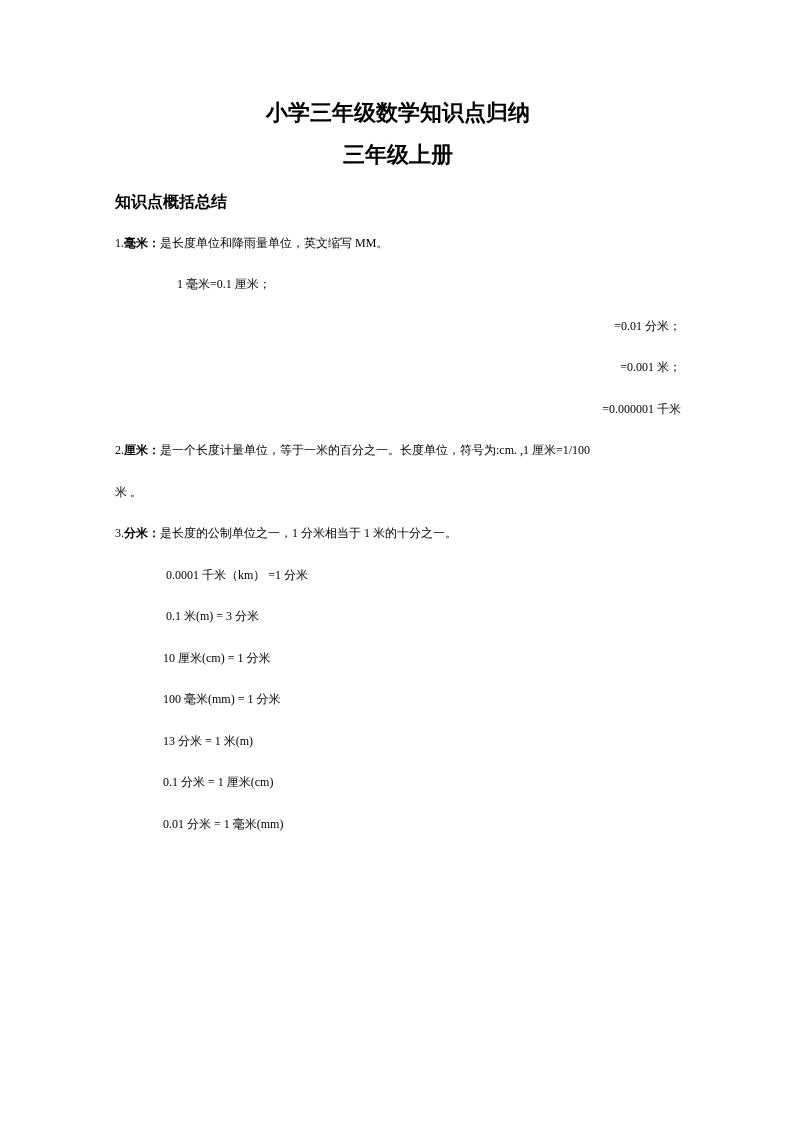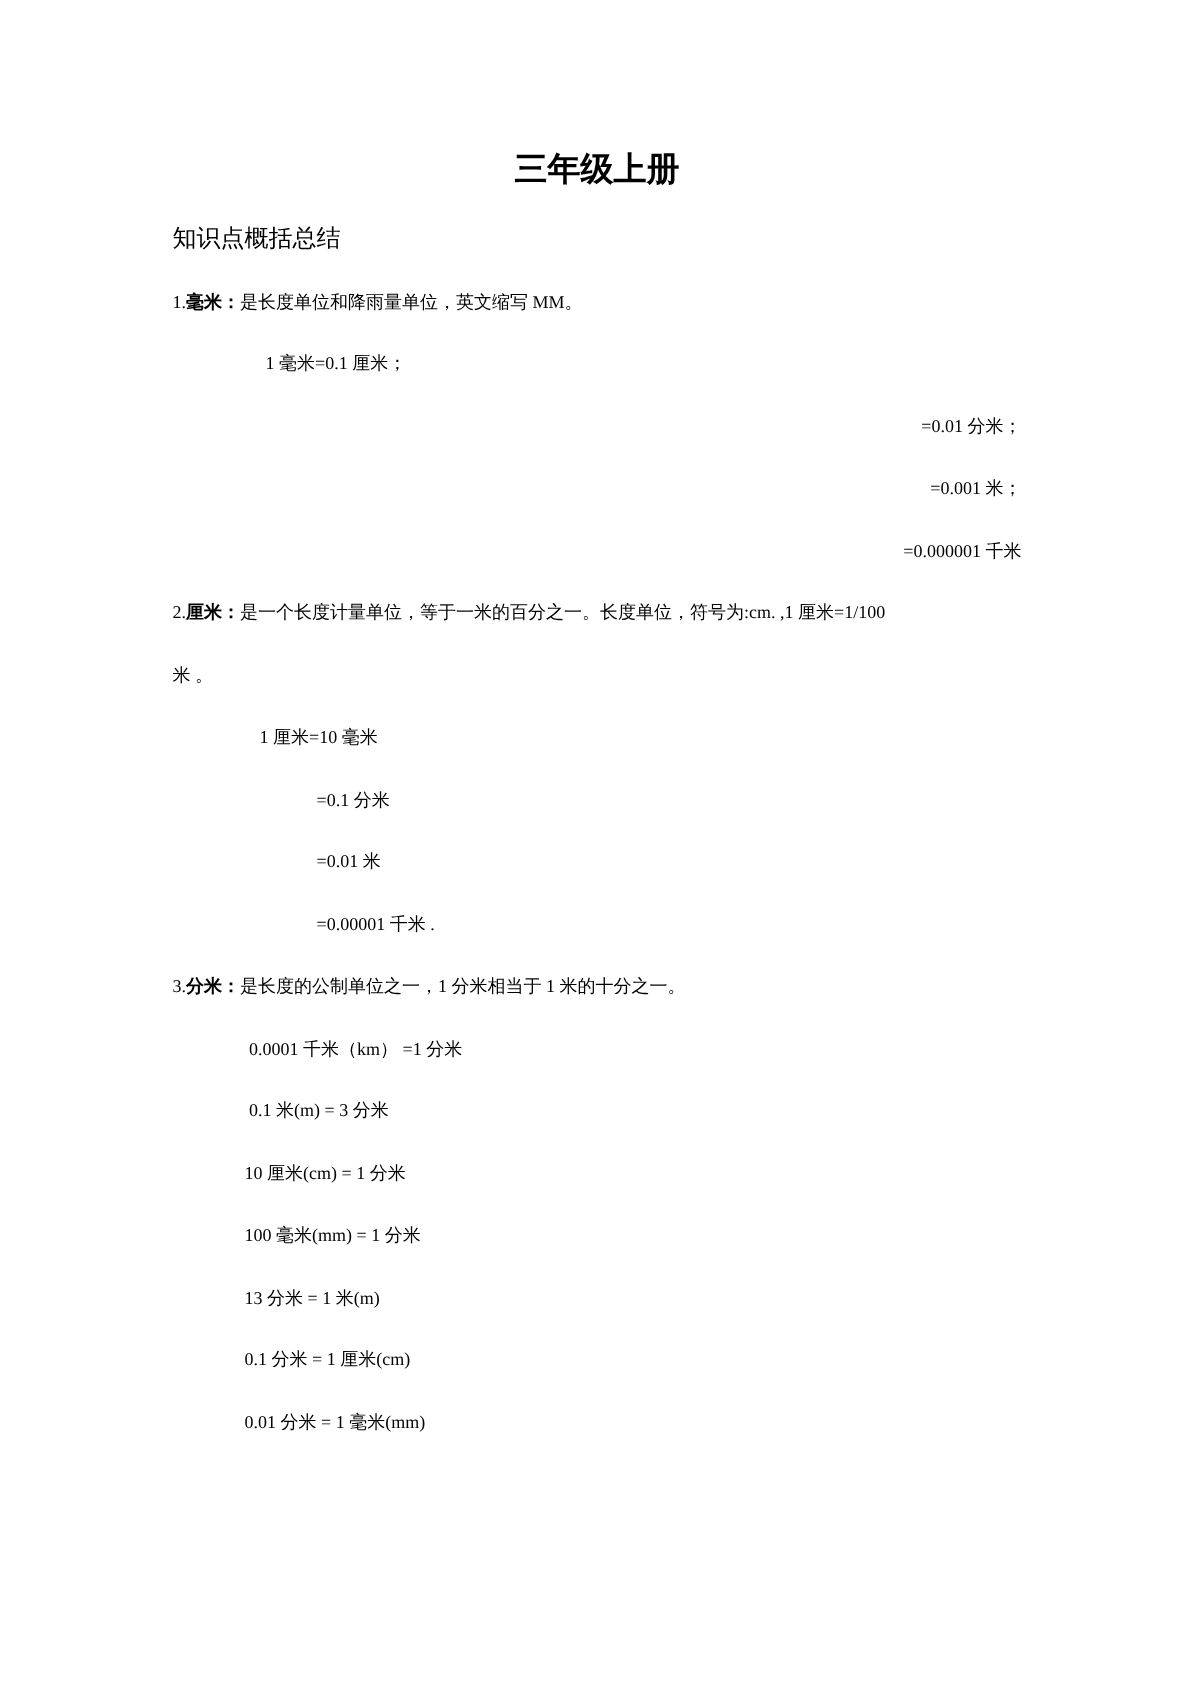--- a/index.html
+++ b/index.html
@@ -24,21 +24,21 @@
     line-height: 42px;
     font-weight: bold;
     text-align: center;
     margin: 0;
     white-space: nowrap;
   }
   .sec-heading {
     font-family: "Liberation Sans", "DejaVu Sans", sans-serif;
     font-size: 16px;
     line-height: 41.5px;
-    font-weight: normal;
+    font-weight: bold;
     margin: 5px 0 0 0;
     white-space: nowrap;
   }
   p.def, p.cont, p.conv {
     margin: 0;
     font-size: 12px;
     line-height: 41.5px;
   }
   p.def { white-space: nowrap; }
   p.cont { white-space: pre-wrap; }
@@ -49,49 +49,41 @@
   .section-1 .level-1 { padding-left: 62px; }
   .section-1 .level-2 { padding-left: 102px; text-align: right; }
   .section-2 .level-1 { padding-left: 58px; }
   .section-2 .level-2 { padding-left: 96px; }
   .section-3 .level-1 { padding-left: 48px; }
 </style>
 </head>
 <body>
 
 <div class="page">
+  <h1 class="doc-title">小学三年级数学知识点归纳</h1>
   <h2 class="doc-subtitle">三年级上册</h2>
   <h3 class="sec-heading">知识点概括总结</h3>
   <div id="sections">
   <section class="kp section-1">
     <p class="def"><span class="num">1.</span><b><span class="t">毫米</span><span class="c">：</span></b><span class="dtext">是长度单位和降雨量单位，英文缩写 MM。</span></p>
 
     <div class="convs">
   <p class="conv level-1">1 毫米=0.1 厘米；</p>
 
   <p class="conv level-2">=0.01 分米；</p>
 
   <p class="conv level-2">=0.001 米；</p>
 
   <p class="conv level-2">=0.000001 千米</p>
 </div>
   </section>
 
   <section class="kp section-2">
     <p class="def"><span class="num">2.</span><b><span class="t">厘米</span><span class="c">：</span></b><span class="dtext">是一个长度计量单位，等于一米的百分之一。长度单位，符号为:cm. ,1 厘米=1/100</span></p>
     <p class="cont">米 。</p>
-    <div class="convs">
-  <p class="conv level-1">1 厘米=10 毫米</p>
-
-  <p class="conv level-2">=0.1 分米</p>
-
-  <p class="conv level-2">=0.01 米</p>
-
-  <p class="conv level-2">=0.00001 千米 .</p>
-</div>
   </section>
 
   <section class="kp section-3">
     <p class="def"><span class="num">3.</span><b><span class="t">分米</span><span class="c">：</span></b><span class="dtext">是长度的公制单位之一，1 分米相当于 1 米的十分之一。</span></p>
 
     <div class="convs">
   <p class="conv level-1"> 0.0001 千米（km） =1 分米</p>
 
   <p class="conv level-1"> 0.1 米(m) = 3 分米</p>
 

